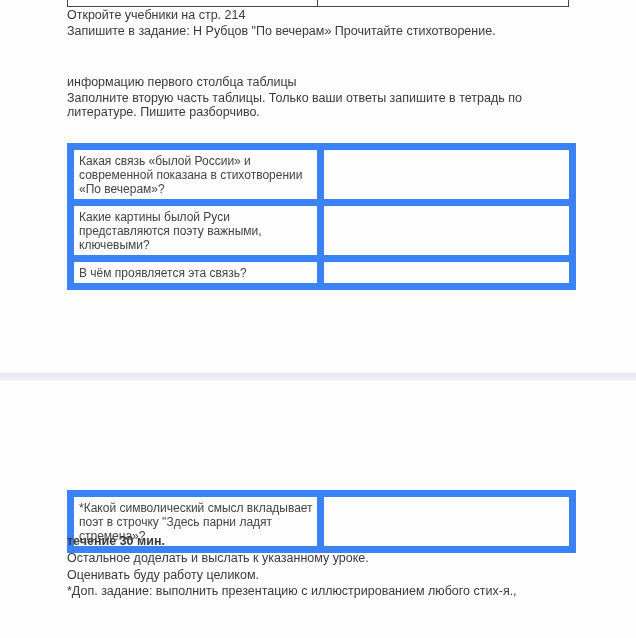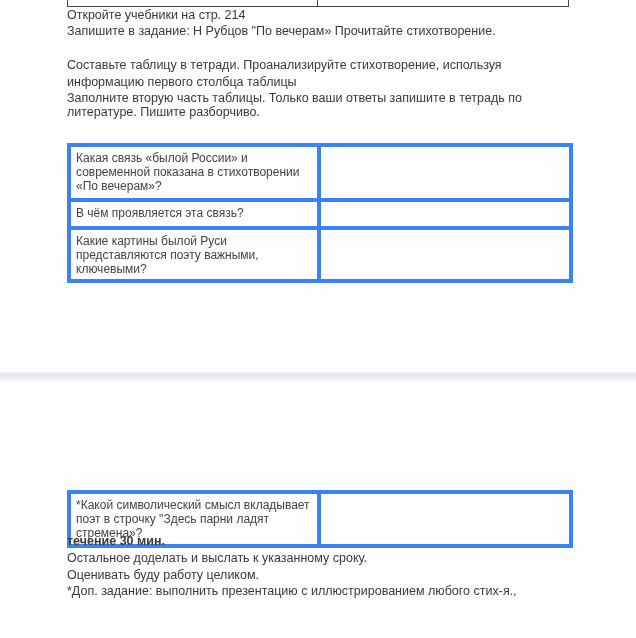--- a/index.html
+++ b/index.html
@@ -19,21 +19,21 @@
     }
     table.grid {
       position: absolute; left: 67px;
       width: 502px;
       border-collapse: collapse;
       table-layout: fixed;
       font-size: 12px; line-height: 14px;
       color: #444;
     }
     table.grid td {
-      border: 4px solid #3b82f6;
+      border: 7px solid #3b82f6;
       vertical-align: top;
       padding: 4px 0 3px 5px;
     }
     table.grid col.c1 { width: 250px; }
     table.grid col.c2 { width: 252px; }
     .top-fragment {
       position: absolute; left: 67px; top: -10px; width: 502px; height: 17px;
       border: 1px solid #444; box-sizing: border-box;
     }
     .top-fragment .div { position: absolute; left: 249px; top: 0; bottom: 0; border-left: 1px solid #444; }
@@ -48,40 +48,39 @@
 <body>
 
 <div class="page page-1">
   <div class="top-fragment">
     <div class="div"></div>
   </div>
 
   <div class="txt" style="top:7px;">Откройте учебники на стр. 214</div>
   <div class="txt" style="top:23px;">Запишите в задание: Н Рубцов "По вечерам» Прочитайте стихотворение.</div>
 
-  <div class="txt" style="top:57px;">Составьте таблицу в тетради. Проанализируйте стихотворение, используя</div>
   <div class="txt" style="top:74px;">информацию первого столбца таблицы</div>
   <div class="txt wrap" style="top:91px;">Заполните вторую часть таблицы. Только ваши ответы запишите в тетрадь по литературе. Пишите разборчиво.</div>
 
   <table class="grid" style="top:143px;">
     <colgroup>
         <col class="c1">
         <col class="c2">
       </colgroup>
     <tbody>
         <tr style="height:55px;">
       <td>Какая связь «былой России» и современной показана в стихотворении «По вечерам»?</td>
       <td></td>
     </tr>
+    <tr style="height:41px;">
+      <td>Какие картины былой Руси представляются поэту важными, ключевыми?</td>
+      <td></td>
+    </tr>
     <tr style="height:28px;">
       <td>В чём проявляется эта связь?</td>
-      <td></td>
-    </tr>
-    <tr style="height:41px;">
-      <td>Какие картины былой Руси представляются поэту важными, ключевыми?</td>
       <td></td>
     </tr>
   </tbody>
     </table>
 </div>
 
 <div class="page-gap"></div>
 
 <div class="page page-2">
   <table class="grid" style="top:80px;margin-top:29px;">
@@ -91,16 +90,16 @@
       </colgroup>
     <tbody>
         <tr style="height:54px;">
       <td>*Какой символический смысл вкладывает поэт в строчку "Здесь парни ладят стремена»?</td>
       <td></td>
     </tr>
   </tbody>
     </table>
 
   <div class="txt" style="top:152px;font-weight:bold;">течение 30 мин.</div>
-  <div class="txt" style="top:169px;">Остальное доделать и выслать к указанному сроку.</div>
+  <div class="txt" style="top:169px;">Остальное доделать и выслать к указанному уроке.</div>
   <div class="txt" style="top:202px;">*Доп. задание: выполнить презентацию с иллюстрированием любого стих-я.,</div>
   <div class="txt" style="top:186px;">Оценивать буду работу целиком.</div>
 </div>
 
 </body></html>

